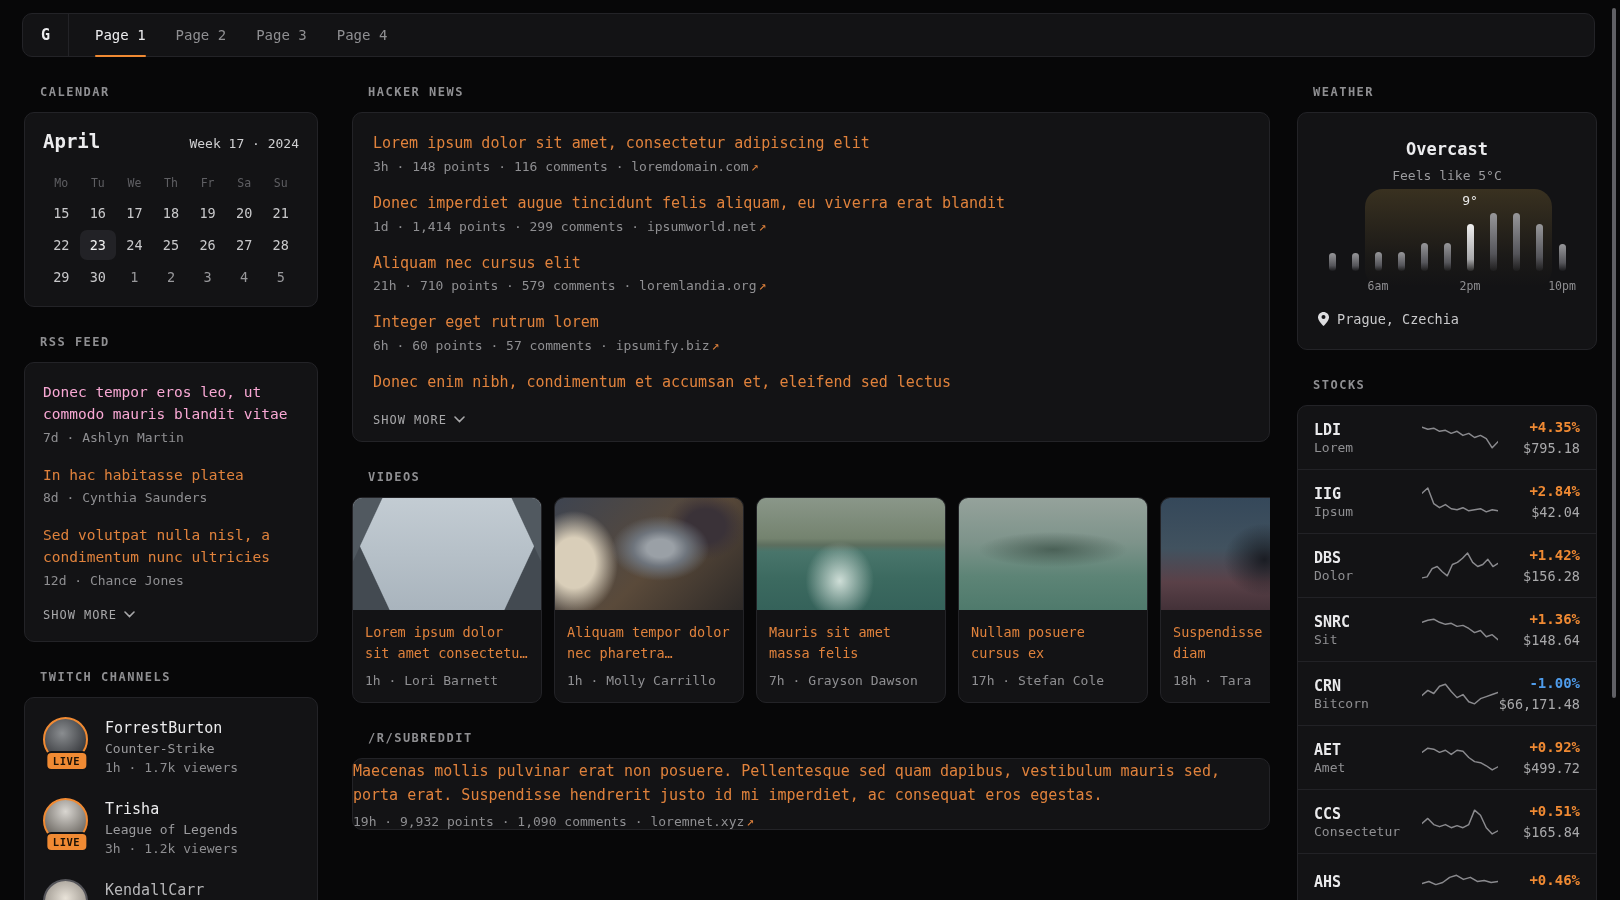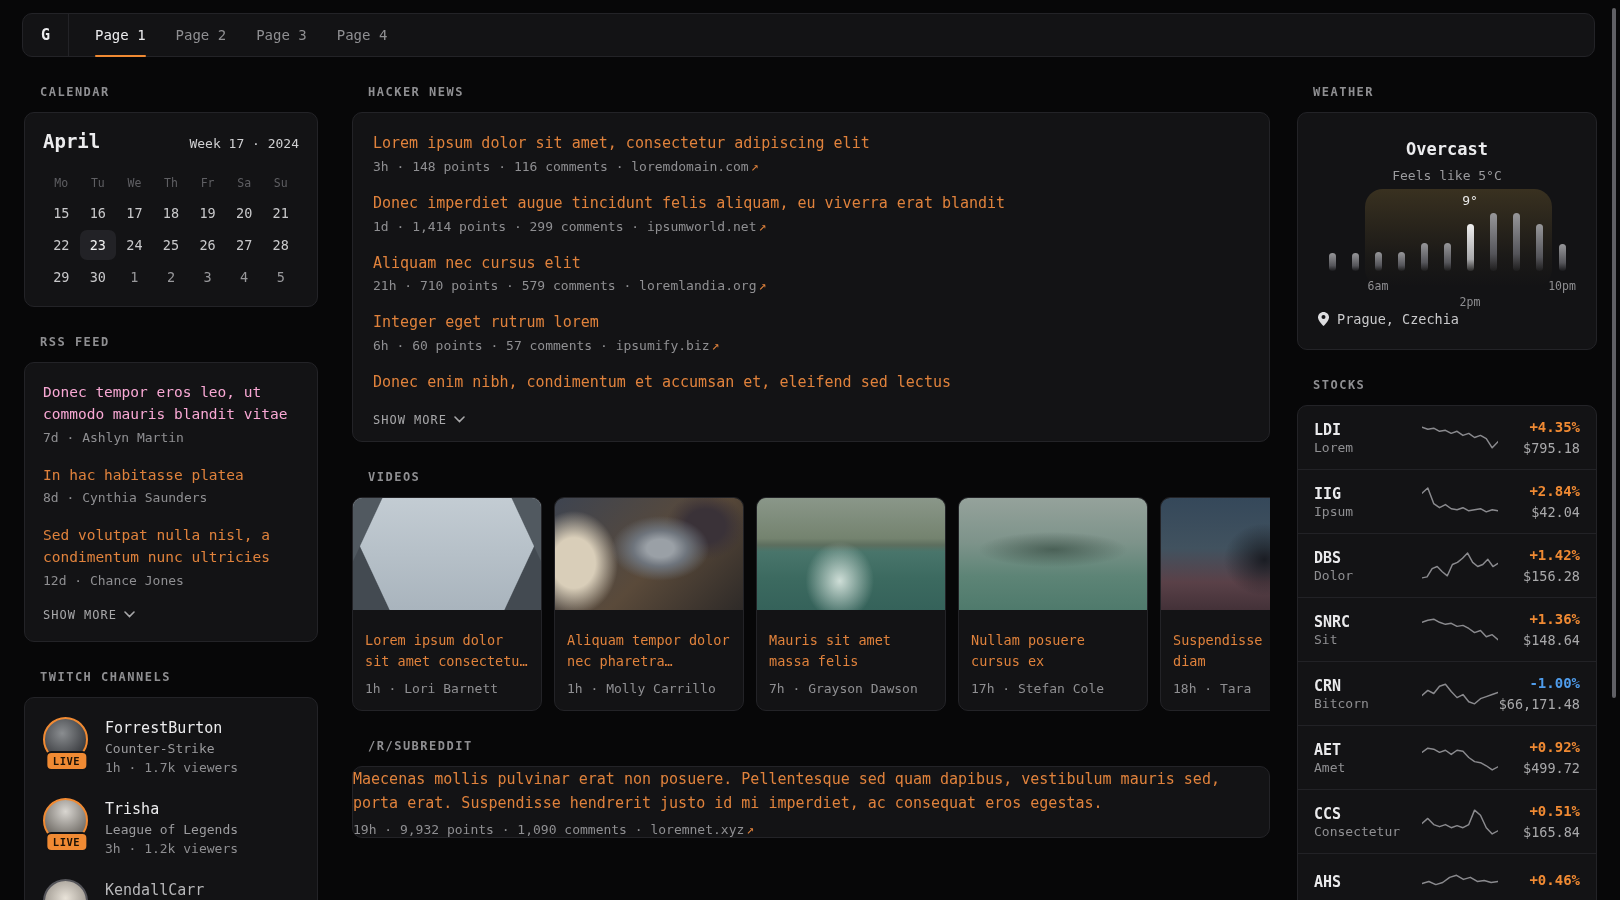--- a/index.html
+++ b/index.html
@@ -97,21 +97,21 @@
       linear-gradient(135deg,#3e4450,#5a4a3a 55%,#2e2a28);}
   .t3{background:
       radial-gradient(26% 50% at 44% 74%,rgba(232,242,236,.85),rgba(0,0,0,0) 70%),
       linear-gradient(180deg,#8a9789 0%,#74836f 36%,#5d6e5e 42%,#49756b 48%,#3c6a60 72%,#35625a 100%);}
   .t4{background:
       radial-gradient(55% 22% at 50% 46%,rgba(38,58,48,.55),rgba(0,0,0,0) 72%),
       linear-gradient(180deg,#95a29b 0%,#7d938a 40%,#5d8476 70%,#4f7a6c 100%);}
   .t5{background:
       radial-gradient(30% 45% at 55% 55%,rgba(18,20,26,.85),rgba(0,0,0,0) 72%),
       linear-gradient(180deg,#35485a 0%,#41525f 45%,#5a4148 75%,#433138 100%);}
-  .vbody{padding:20px 12px 14px;}
+  .vbody{padding:12px 12px 14px;}
   .vtitle{font-size:13.5px;color:var(--accent);line-height:1.55;white-space:pre-line;}
   .vmeta{margin-top:9px;font-size:13px;color:var(--dim);}
 
   .sub-card{}
   .sub-title{font-size:15px;color:var(--accent);line-height:1.6;cursor:pointer;}
 
   
   .weather-card{padding:26px 20px 22px;text-align:center;}
   .w-cond{font-size:17px;color:var(--txt);font-weight:bold;}
   .w-feels{font-size:13px;color:var(--dim2);margin-top:9px;}
@@ -377,21 +377,21 @@
             <div class="wbar" style="height: 28px;"></div>
             <div class="wbar current" style="height: 47px;"></div>
             <div class="wbar" style="height: 58px;"></div>
             <div class="wbar" style="height: 58px;"></div>
             <div class="wbar" style="height: 47px;"></div>
             <div class="wbar" style="height: 27px;"></div>
           </div>
         <span class="w-temp" id="w-temp" style="left: 141.5px;">9°</span>
         <div id="w-labels">
             <span class="w-label" style="left: 49.5px;">6am</span>
-            <span class="w-label" style="left: 141.5px; margin-top: 16px;">2pm</span>
+            <span class="w-label" style="left: 141.5px;">2pm</span>
             <span class="w-label" style="left: 233.5px;">10pm</span>
           </div>
       </div>
       <div class="w-loc">
         <svg width="11" height="14" viewBox="0 0 11 14">
           <path d="M5.5 0C2.5 0 0 2.3 0 5.2 0 9 5.5 14 5.5 14S11 9 11 5.2C11 2.3 8.5 0 5.5 0z" fill="#dedee0"></path>
           <circle cx="5.5" cy="5.1" r="2" fill="#131315"></circle>
         </svg>
         <span>Prague, Czechia</span>
       </div>

